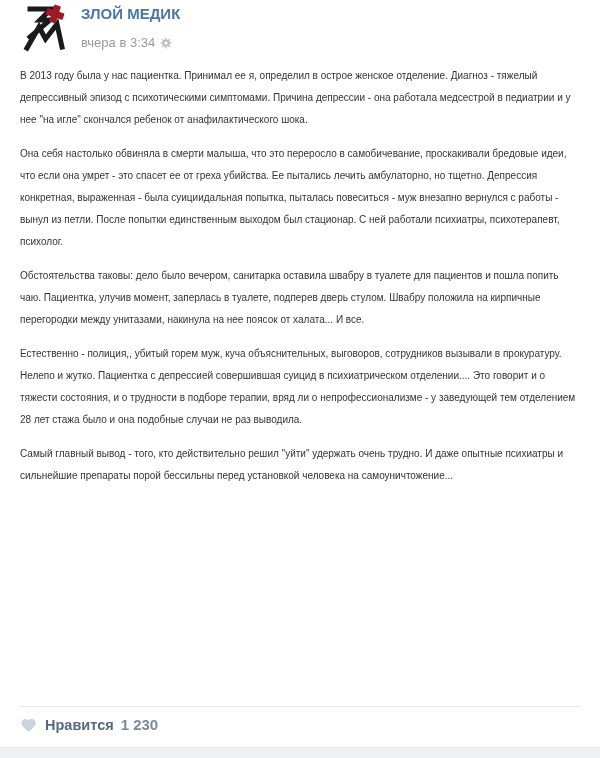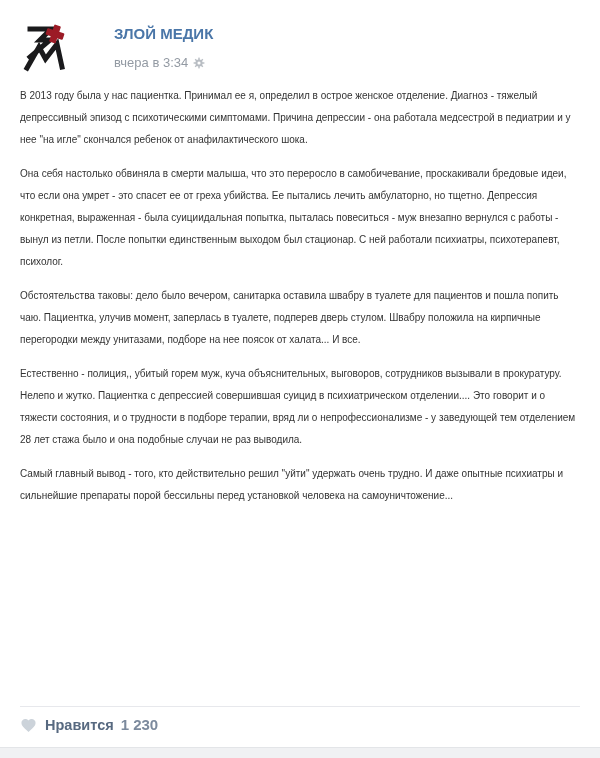--- a/index.html
+++ b/index.html
@@ -36,23 +36,22 @@
     background: var(--card-bg);
     flex: 1;
     display: flex;
     flex-direction: column;
     overflow: hidden;
     border-bottom: 1px solid var(--border);
   }
   .post-header {
     display: flex;
     align-items: flex-start;
-    padding: 21px 20px 10px 16px;
+    padding: 1px 20px 10px 16px;
     flex: 0 0 auto;
-    gap: 33px;
   }
   .avatar {
     width: 52px;
     height: 52px;
     display: block;
     flex: 0 0 auto;
     cursor: pointer;
   }
   .header-info {
     margin-left: 13px;
@@ -158,21 +157,21 @@
             </g>
             <circle cx="10" cy="10" r="2.6" fill="#ffffff"></circle>
           </svg>
         </div>
       </div>
     </div>
 
     <div class="post-body">
       <p>В 2013 году была у нас пациентка. Принимал ее я, определил в острое женское отделение. Диагноз - тяжелый депрессивный эпизод с психотическими симптомами. Причина депрессии - она работала медсестрой в педиатрии и у нее "на игле" скончался ребенок от анафилактического шока.</p>
       <p>Она себя настолько обвиняла в смерти малыша, что это переросло в самобичевание, проскакивали бредовые идеи, что если она умрет - это спасет ее от греха убийства. Ее пытались лечить амбулаторно, но тщетно. Депрессия конкретная, выраженная - была суициидальная попытка, пыталась повеситься - муж внезапно вернулся с работы - вынул из петли. После попытки единственным выходом был стационар. С ней работали психиатры, психотерапевт, психолог.</p>
-      <p>Обстоятельства таковы: дело было вечером, санитарка оставила швабру в туалете для пациентов и пошла попить чаю. Пациентка, улучив момент, заперлась в туалете, подперев дверь стулом. Швабру положила на кирпичные перегородки между унитазами, подборе на нее поясок от халата... И все.</p>
+      <p>Обстоятельства таковы: дело было вечером, санитарка оставила швабру в туалете для пациентов и пошла попить чаю. Пациентка, улучив момент, заперлась в туалете, подперев дверь стулом. Швабру положила на кирпичные перегородки между унитазами, накинула на нее поясок от халата... И все.</p>
       <p>Естественно - полиция,, убитый горем муж, куча объяснительных, выговоров, сотрудников вызывали в прокуратуру. Нелепо и жутко. Пациентка с депрессией совершившая суицид в психиатрическом отделении.... Это говорит и о тяжести состояния, и о трудности в подборе терапии, вряд ли о непрофессионализме - у заведующей тем отделением 28 лет стажа было и она подобные случаи не раз выводила.</p>
       <p>Самый главный вывод - того, кто действительно решил "уйти" удержать очень трудно. И даже опытные психиатры и сильнейшие препараты порой бессильны перед установкой человека на самоуничтожение...</p>
     </div>
 
     <div class="post-footer">
       <div class="divider"></div>
       <div class="likes-row">
         <button class="like-button">
           <svg width="17" height="16" viewBox="0 0 24 22">
             <path fill="var(--heart)" d="M12 20.85l-1.45-1.32C5.4 14.86 2 11.78 2 8 2 4.92 4.42 2.5 7.5 2.5c1.74 0 3.41.81 4.5 2.09 1.09-1.28 2.76-2.09 4.5-2.09 3.08 0 5.5 2.42 5.5 5.5 0 3.78-3.4 6.86-8.55 11.54L12 20.85z"></path>

